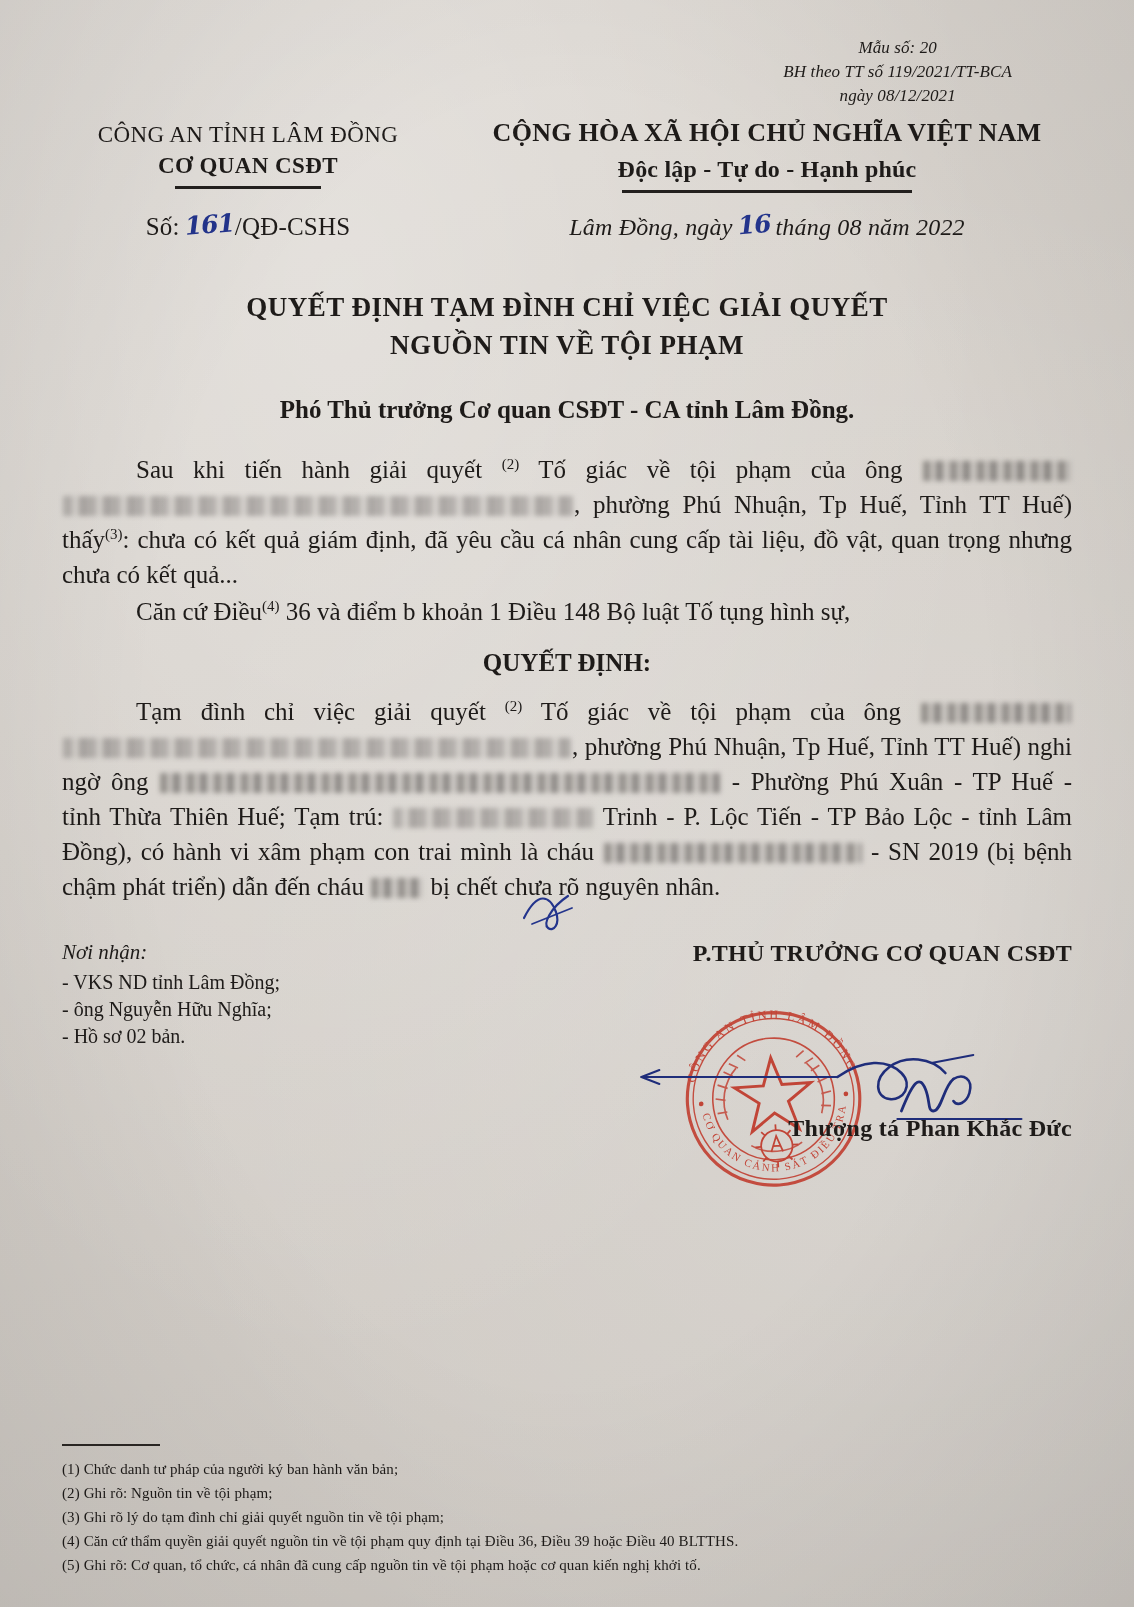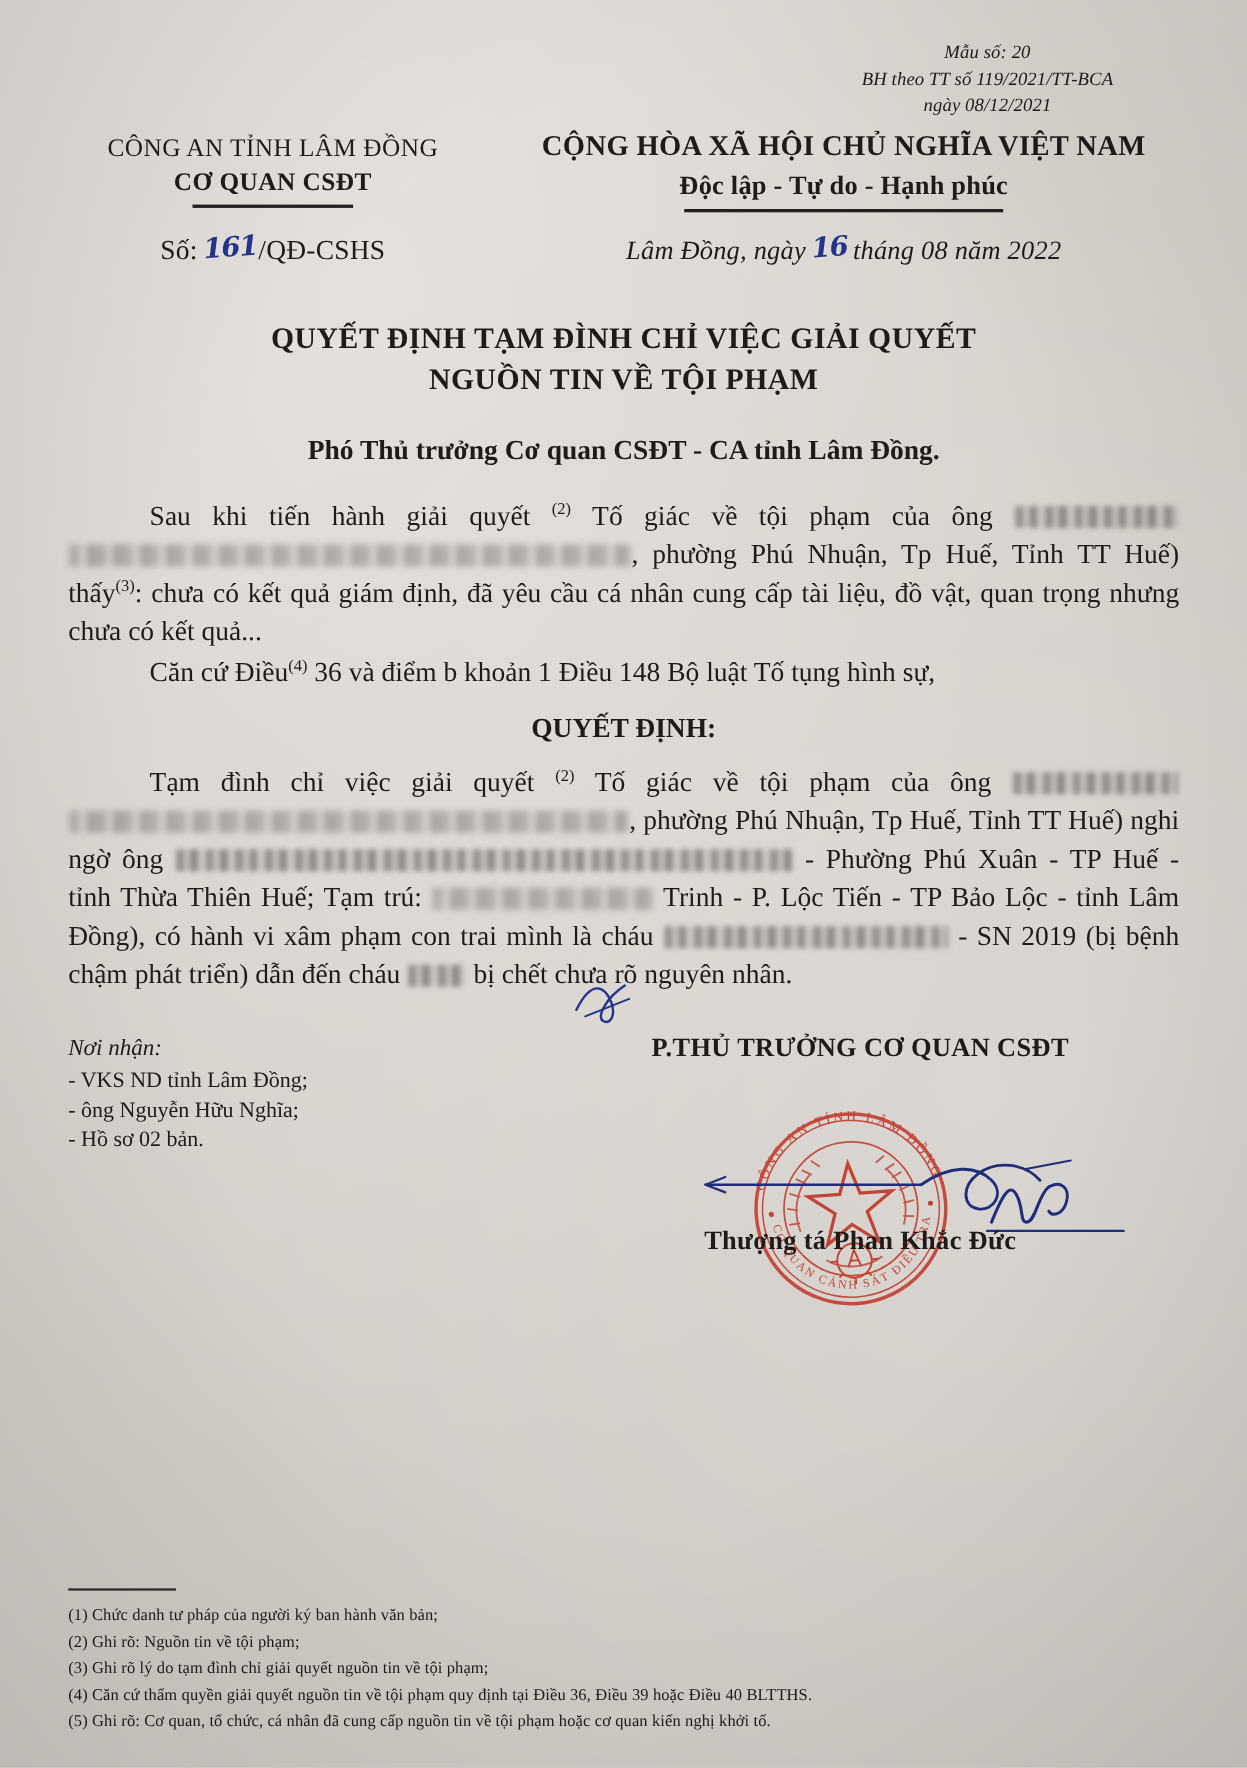--- a/index.html
+++ b/index.html
@@ -172,21 +172,21 @@
     top: 940px;
     left: 62px;
     right: 62px;
     display: flex;
     align-items: flex-start;
   }
   .recipients { width: 430px; }
   .recip-title { font-style: italic; font-size: 21px; margin-bottom: 4px; }
   .recip-item { font-size: 20px; line-height: 1.36; }
 
-  .sigblock { flex: 1; text-align: center; position: relative; }
+  .sigblock { flex: 1; text-align: right; position: relative; }
   .sig-role {
     font-size: 24px; font-weight: bold; letter-spacing: .3px;
     position: relative; z-index: 4;
   }
   .sig-space { height: 148px; position: relative; }
   .sig-name {
     font-size: 24px; font-weight: bold; letter-spacing: .3px;
     position: relative; z-index: 4;
   }
 

